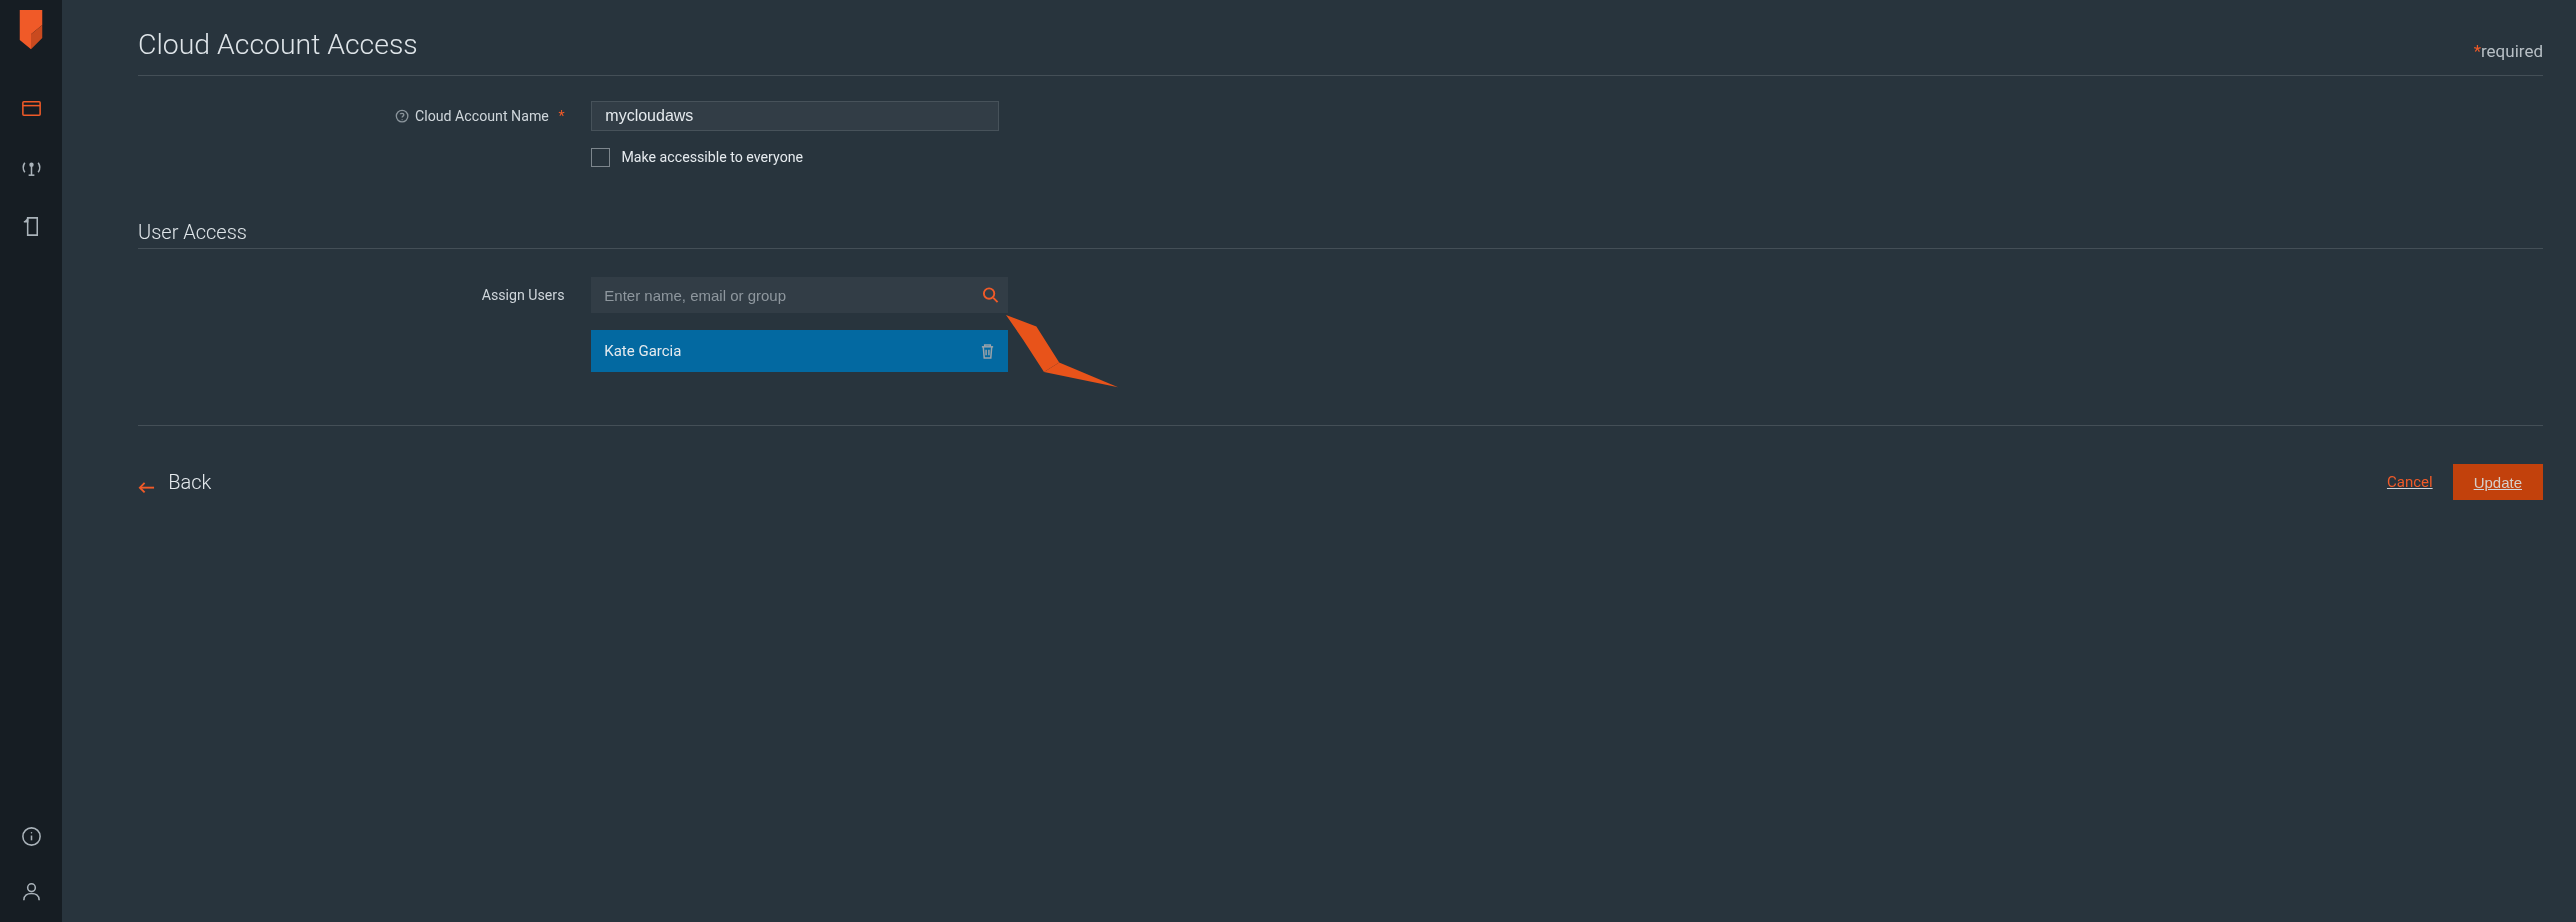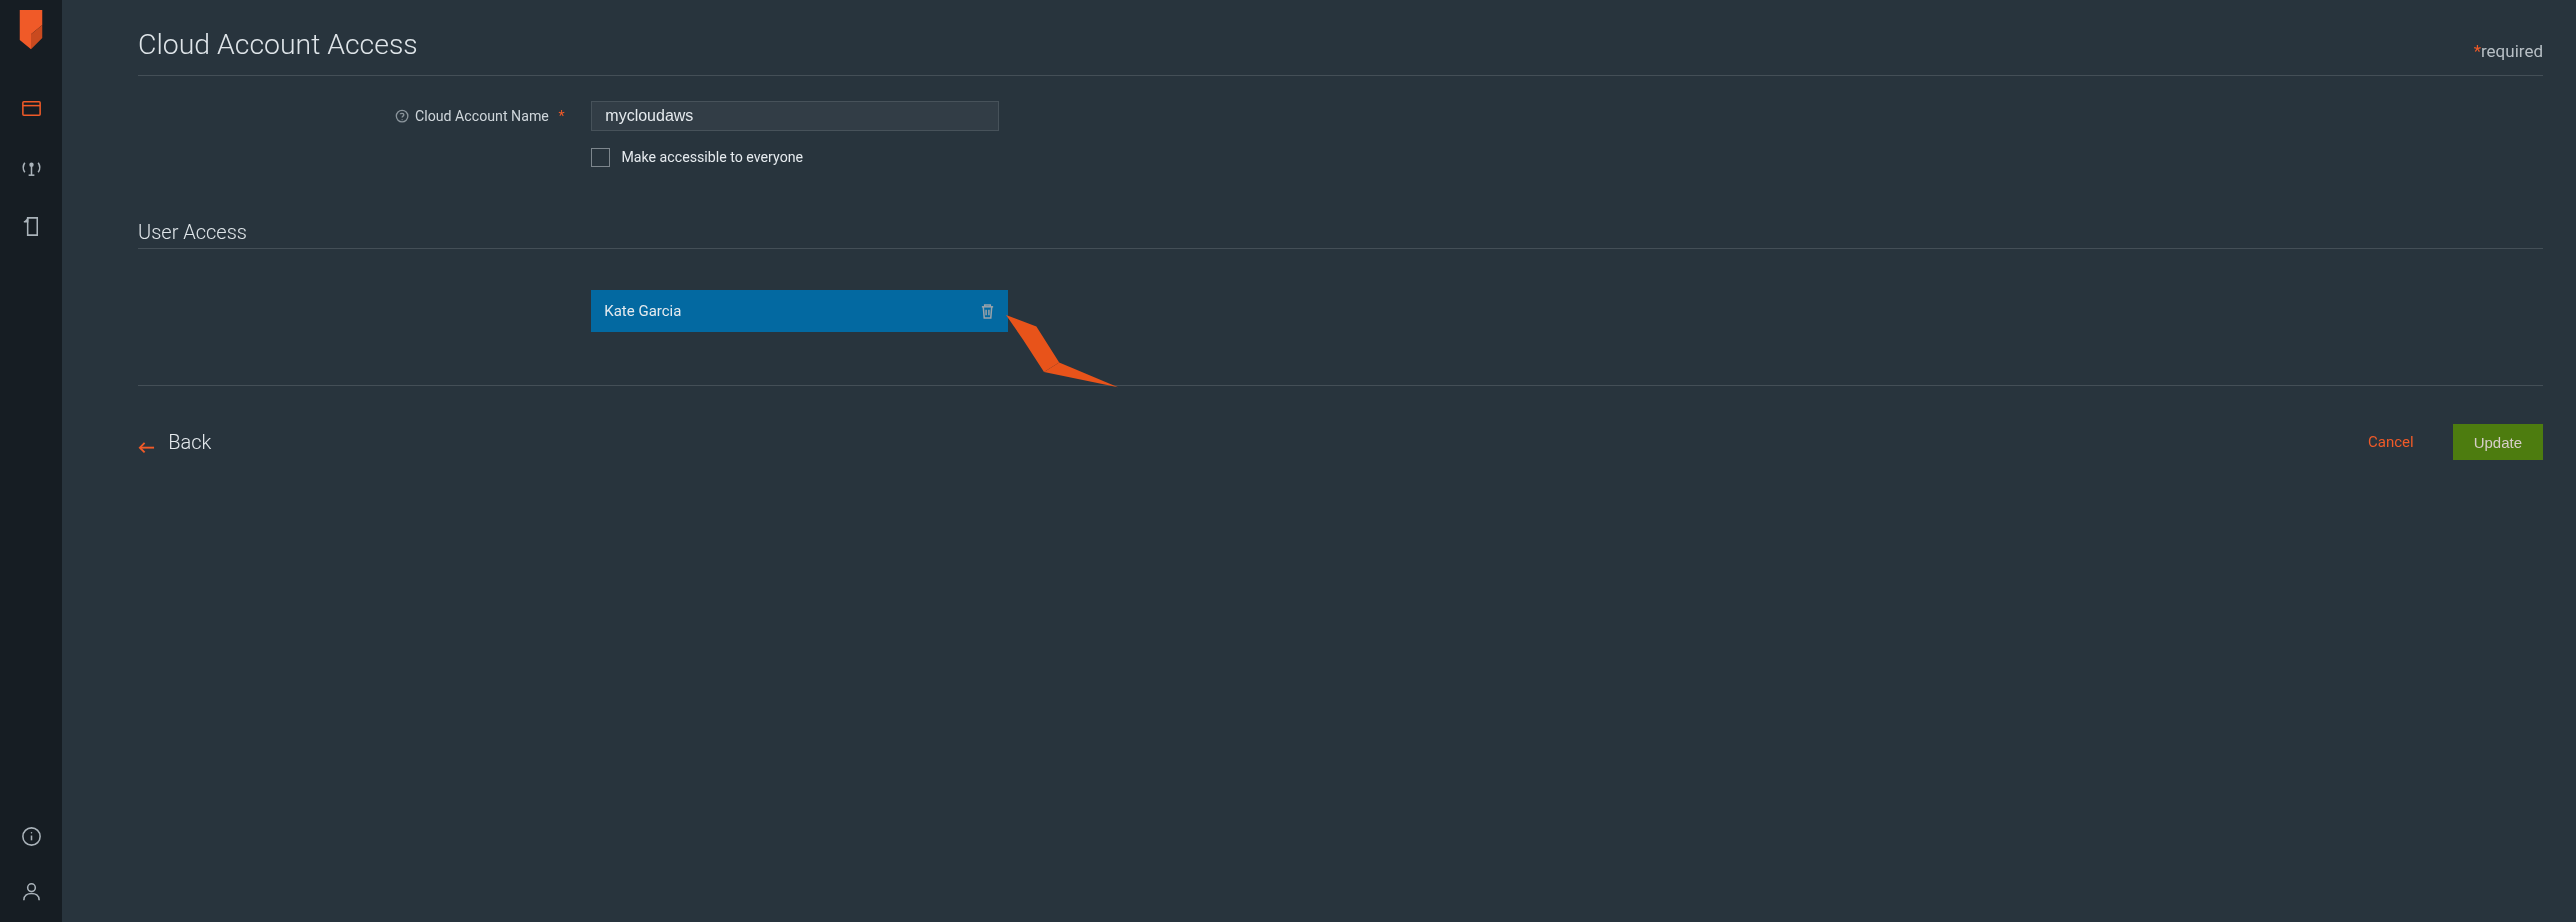--- a/index.html
+++ b/index.html
@@ -128,24 +128,24 @@
     padding-top:38px;
     display:flex;
     align-items:center;
   }
   .back-link {
     display:flex; align-items:center; gap:13.3px;
     font-size:20px; color:#e5eaee; cursor:pointer; font-weight:300;
   }
   .back-arrow { width:17px; height:13.3px; color:#f05a28; }
   .back-arrow svg { width:17px; height:13.3px; stroke:currentColor; fill:none; stroke-width:2; }
-  .footer-actions { margin-left:auto; display:flex; align-items:center; gap:39px; }
+  .footer-actions { margin-left:auto; display:flex; align-items:center; gap:20px;text-decoration:underline; }
   .cancel-link { color:#f05a28; font-size:15px; cursor:pointer; }
   .update-btn {
-    background:#4d7c0f;
+    background:#c2410c;
     color:#d7cec9;
     border:none;
     height:36px;
     padding:0 21px;
     font-size:15px;
     cursor:pointer;
   }
   
   .anno-arrow {
     position:absolute;
@@ -232,20 +232,32 @@
     </div>
     <div class="checkbox-row">
       <div class="checkbox-box"></div>
       <div class="checkbox-label">Make accessible to everyone</div>
     </div>
   </div>
 
   <div class="section-title">User Access</div>
 
   <div class="assign-block">
+    <div class="form-row" style="align-items:center;">
+      <div class="form-label-col">Assign Users</div>
+      <div class="search-wrap">
+        <input class="search-input" type="text" placeholder="Enter name, email or group" style="">
+        <span class="search-icon">
+          <svg viewBox="0 0 18 18">
+              <circle cx="7.5" cy="7.5" r="5.5"></circle>
+              <line x1="12" y1="12" x2="16.5" y2="16.5"></line>
+            </svg>
+        </span>
+      </div>
+    </div>
     <div style="margin-left:453px;">
       <div class="user-chip">
         <span class="user-chip-name">Kate Garcia</span>
         <span class="trash-icon">
           <svg viewBox="0 0 16 18">
               <path d="M2 4 L14 4"></path>
               <path d="M5 4 L5 2 L11 2 L11 4"></path>
               <path d="M3.5 4 L4.5 16 L11.5 16 L12.5 4"></path>
               <line x1="6.5" y1="7" x2="6.5" y2="13"></line>
               <line x1="9.5" y1="7" x2="9.5" y2="13"></line>

